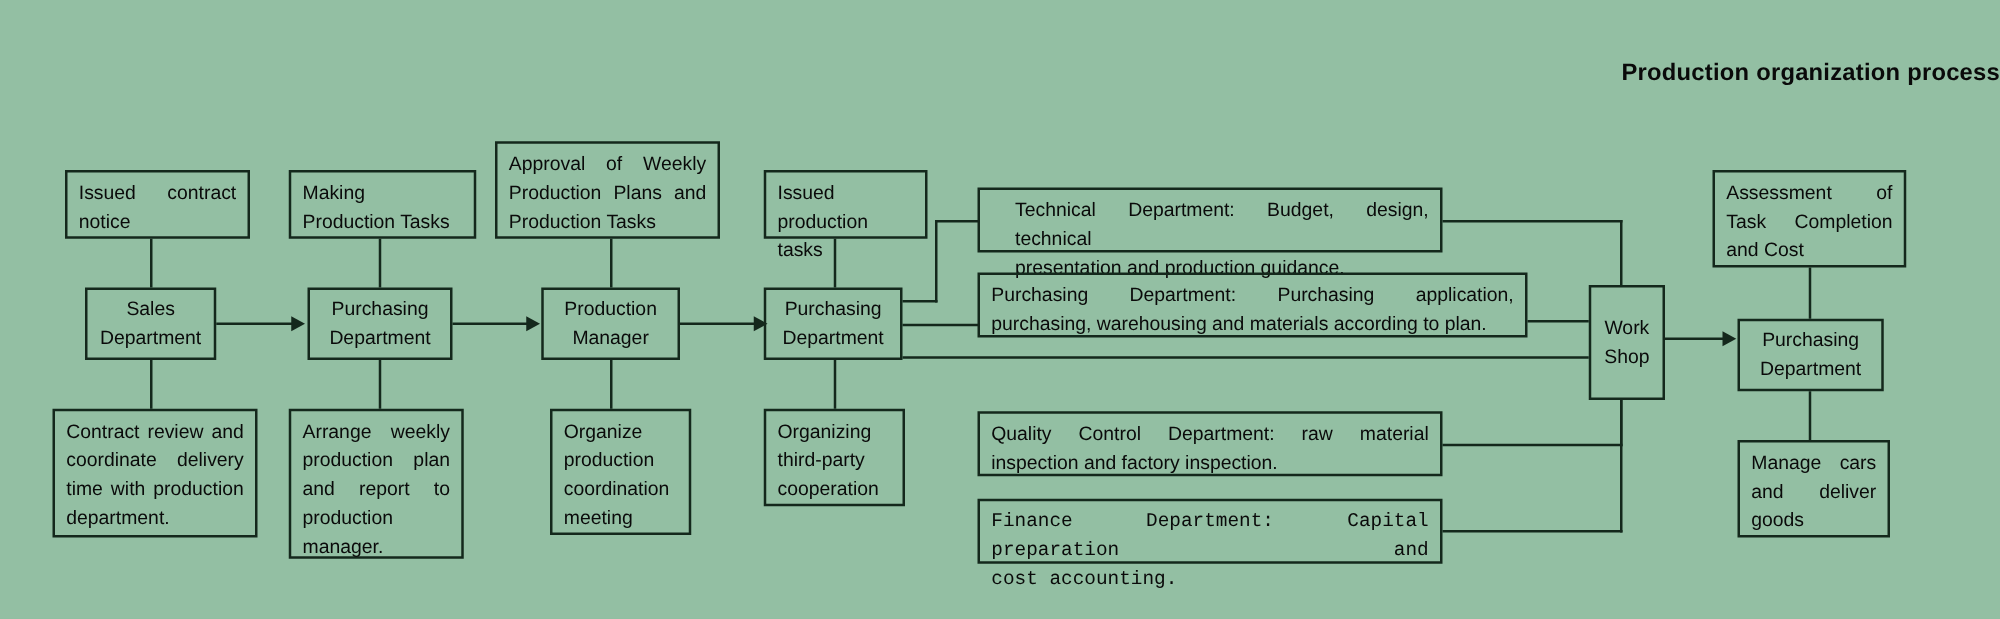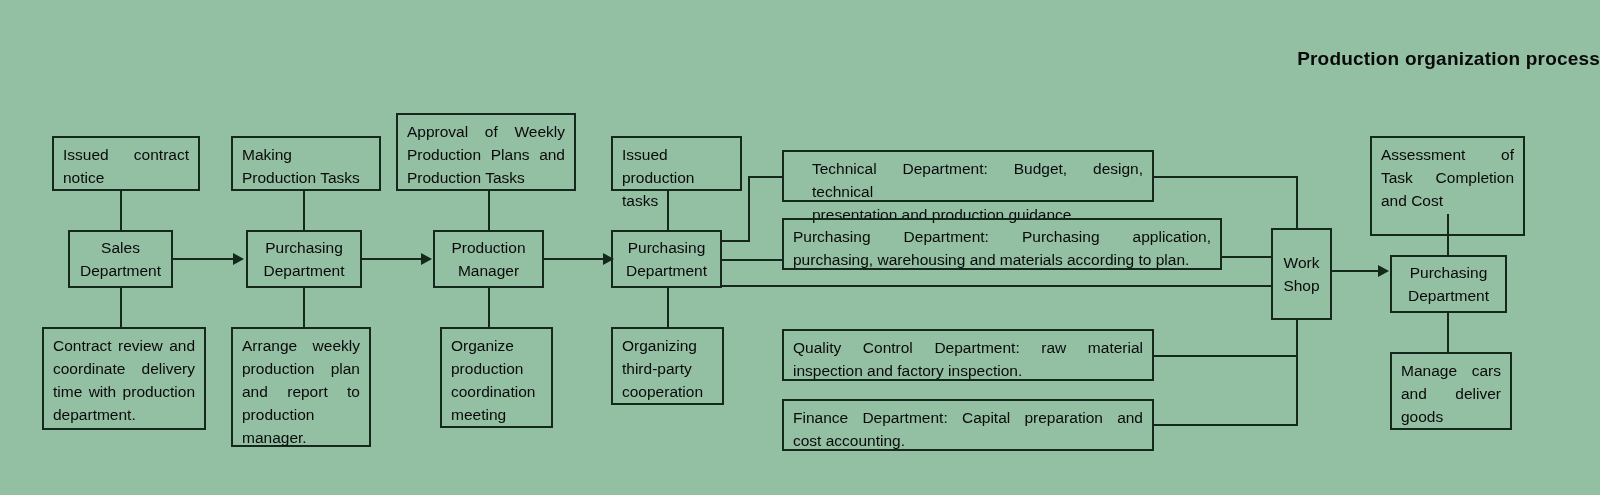--- a/index.html
+++ b/index.html
@@ -168,21 +168,21 @@
   <div class="box" style="left:782px;top:218px;width:440px;height:52px;">
     <span class="j">Purchasing    Department:    Purchasing    application,</span>
     <span class="l">purchasing, warehousing and materials according to plan.</span>
   </div>
 
   <div class="box" style="left:782px;top:329px;width:372px;height:52px;">
     <span class="j">Quality    Control    Department:    raw    material</span>
     <span class="l">inspection and factory inspection.</span>
   </div>
 
-  <div class="box" style="left:782px;top:399px;width:372px;height:52px;">
+  <div class="box" style="left:782px;top:399px;width:372px;height:52px;font-family:Liberation Mono, monospace;">
     <span class="j">Finance  Department:  Capital  preparation  and</span>
     <span class="l">cost accounting.</span>
   </div>
 
   <div class="h" style="left:1154px;top:176px;width:144px;"></div>
   <div class="v" style="left:1296px;top:176px;height:52px;"></div>
 
   <div class="h" style="left:1222px;top:256px;width:49px;"></div>
 
   <div class="h" style="left:1154px;top:355px;width:144px;"></div>
@@ -192,21 +192,21 @@
   <div class="v" style="left:1296px;top:320px;height:106px;"></div>
 
   <div class="box node" style="left:1271px;top:228px;width:61px;height:92px;justify-content:center;align-items:center;">
     <span class="l">Work</span>
     <span class="l">Shop</span>
   </div>
 
   <div class="h" style="left:1332px;top:270px;width:48px;"></div>
   <div class="arrow" style="left:1378px;top:265px;"></div>
 
-  <div class="box" style="left:1370px;top:136px;width:155px;height:100px;">
+  <div class="box" style="left:1370px;top:136px;width:155px;height:78px;">
     <span class="j">Assessment       of</span>
     <span class="j">Task   Completion</span>
     <span class="l">and Cost</span>
   </div>
 
   <div class="box node" style="left:1390px;top:255px;width:117px;height:58px;">
     <span class="l">Purchasing</span>
     <span class="l">Department</span>
   </div>
 

